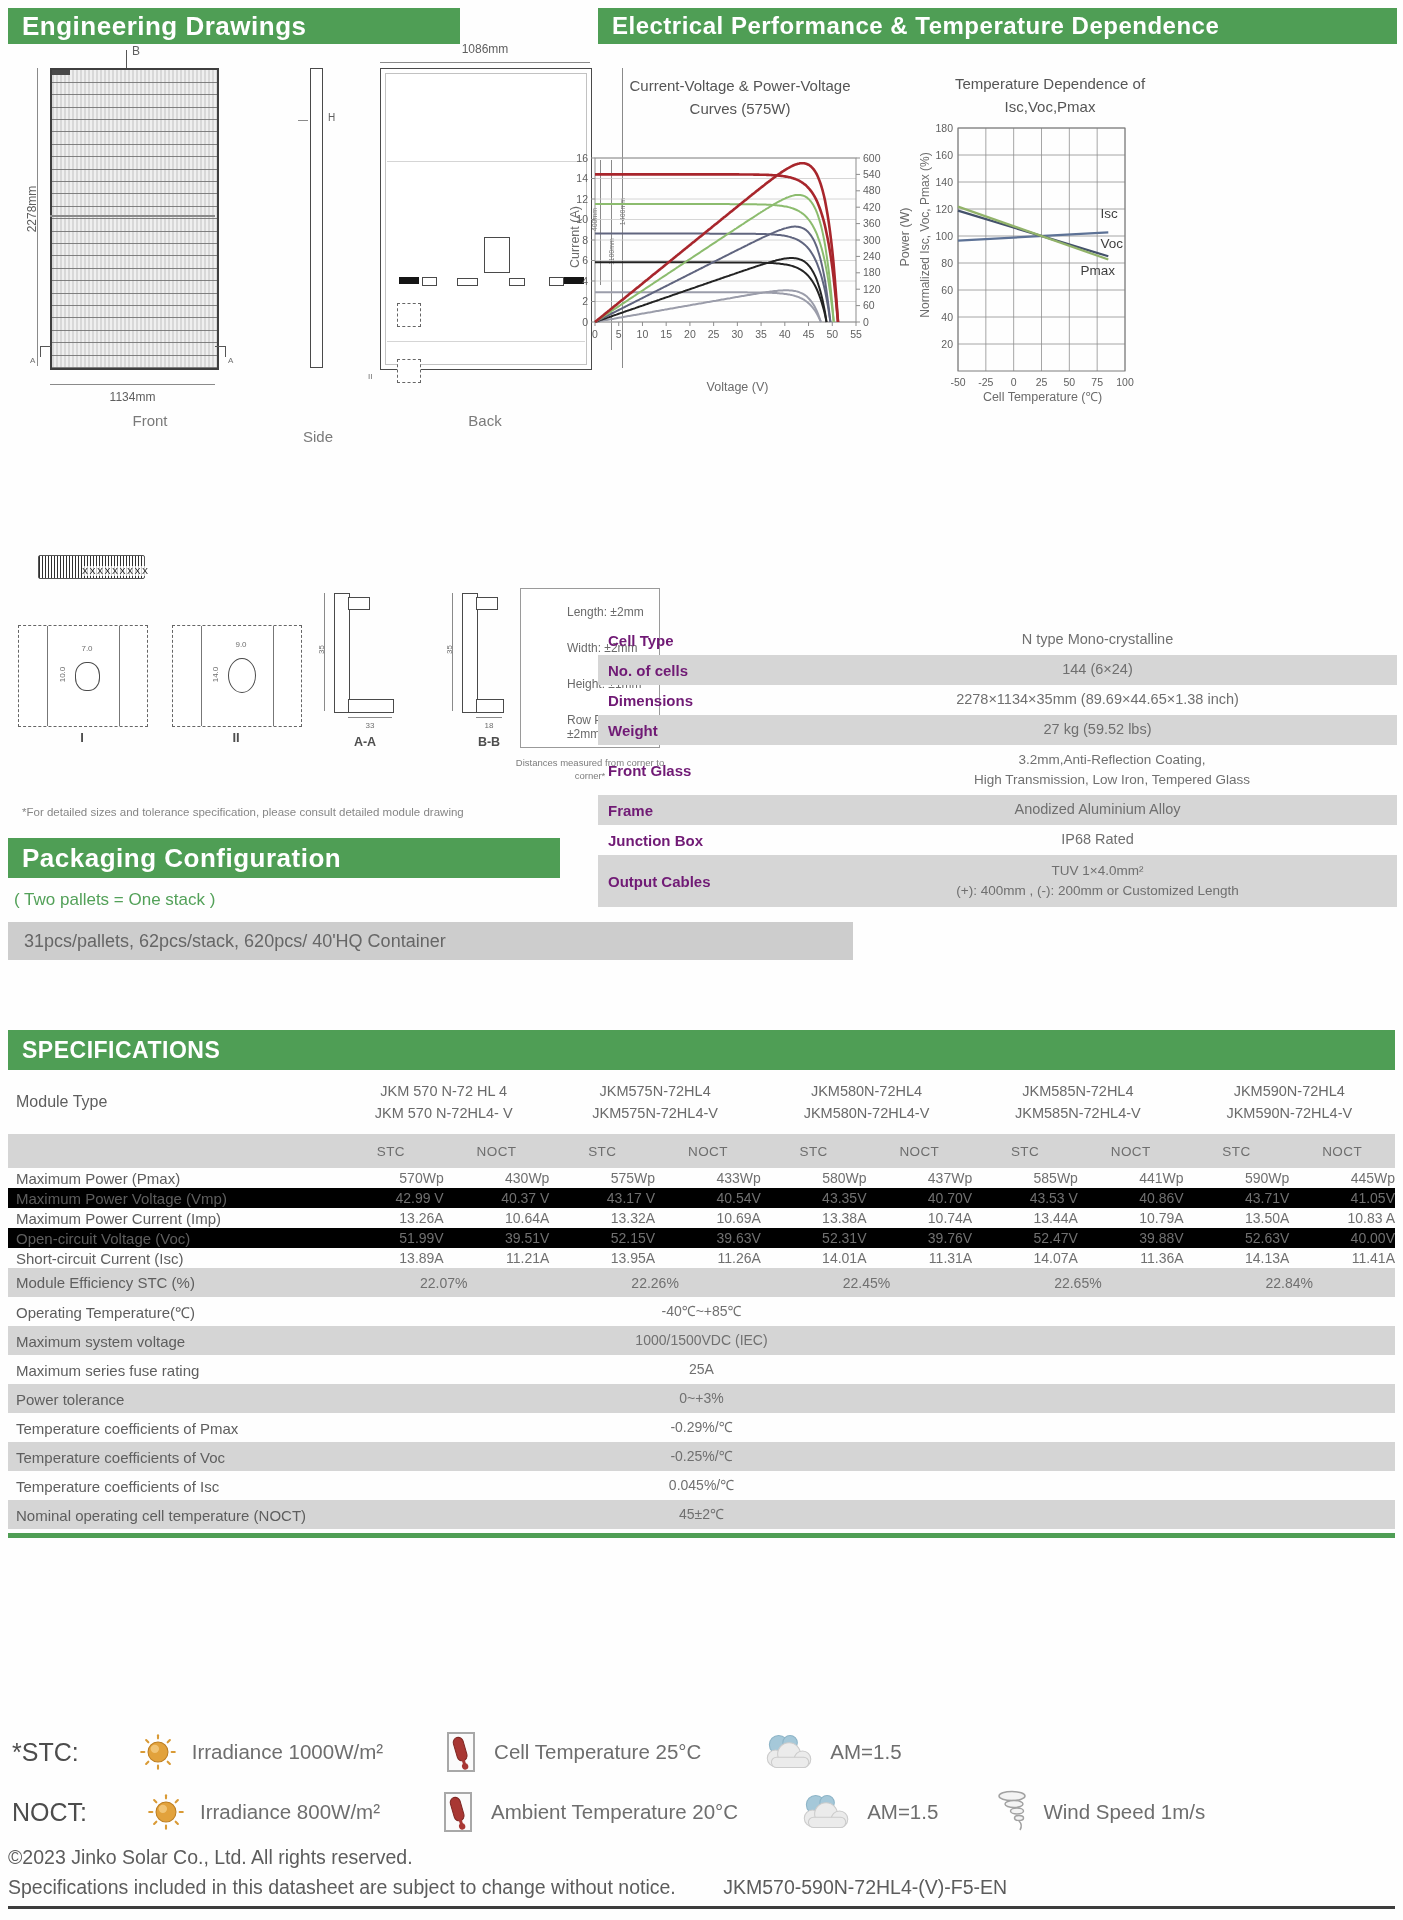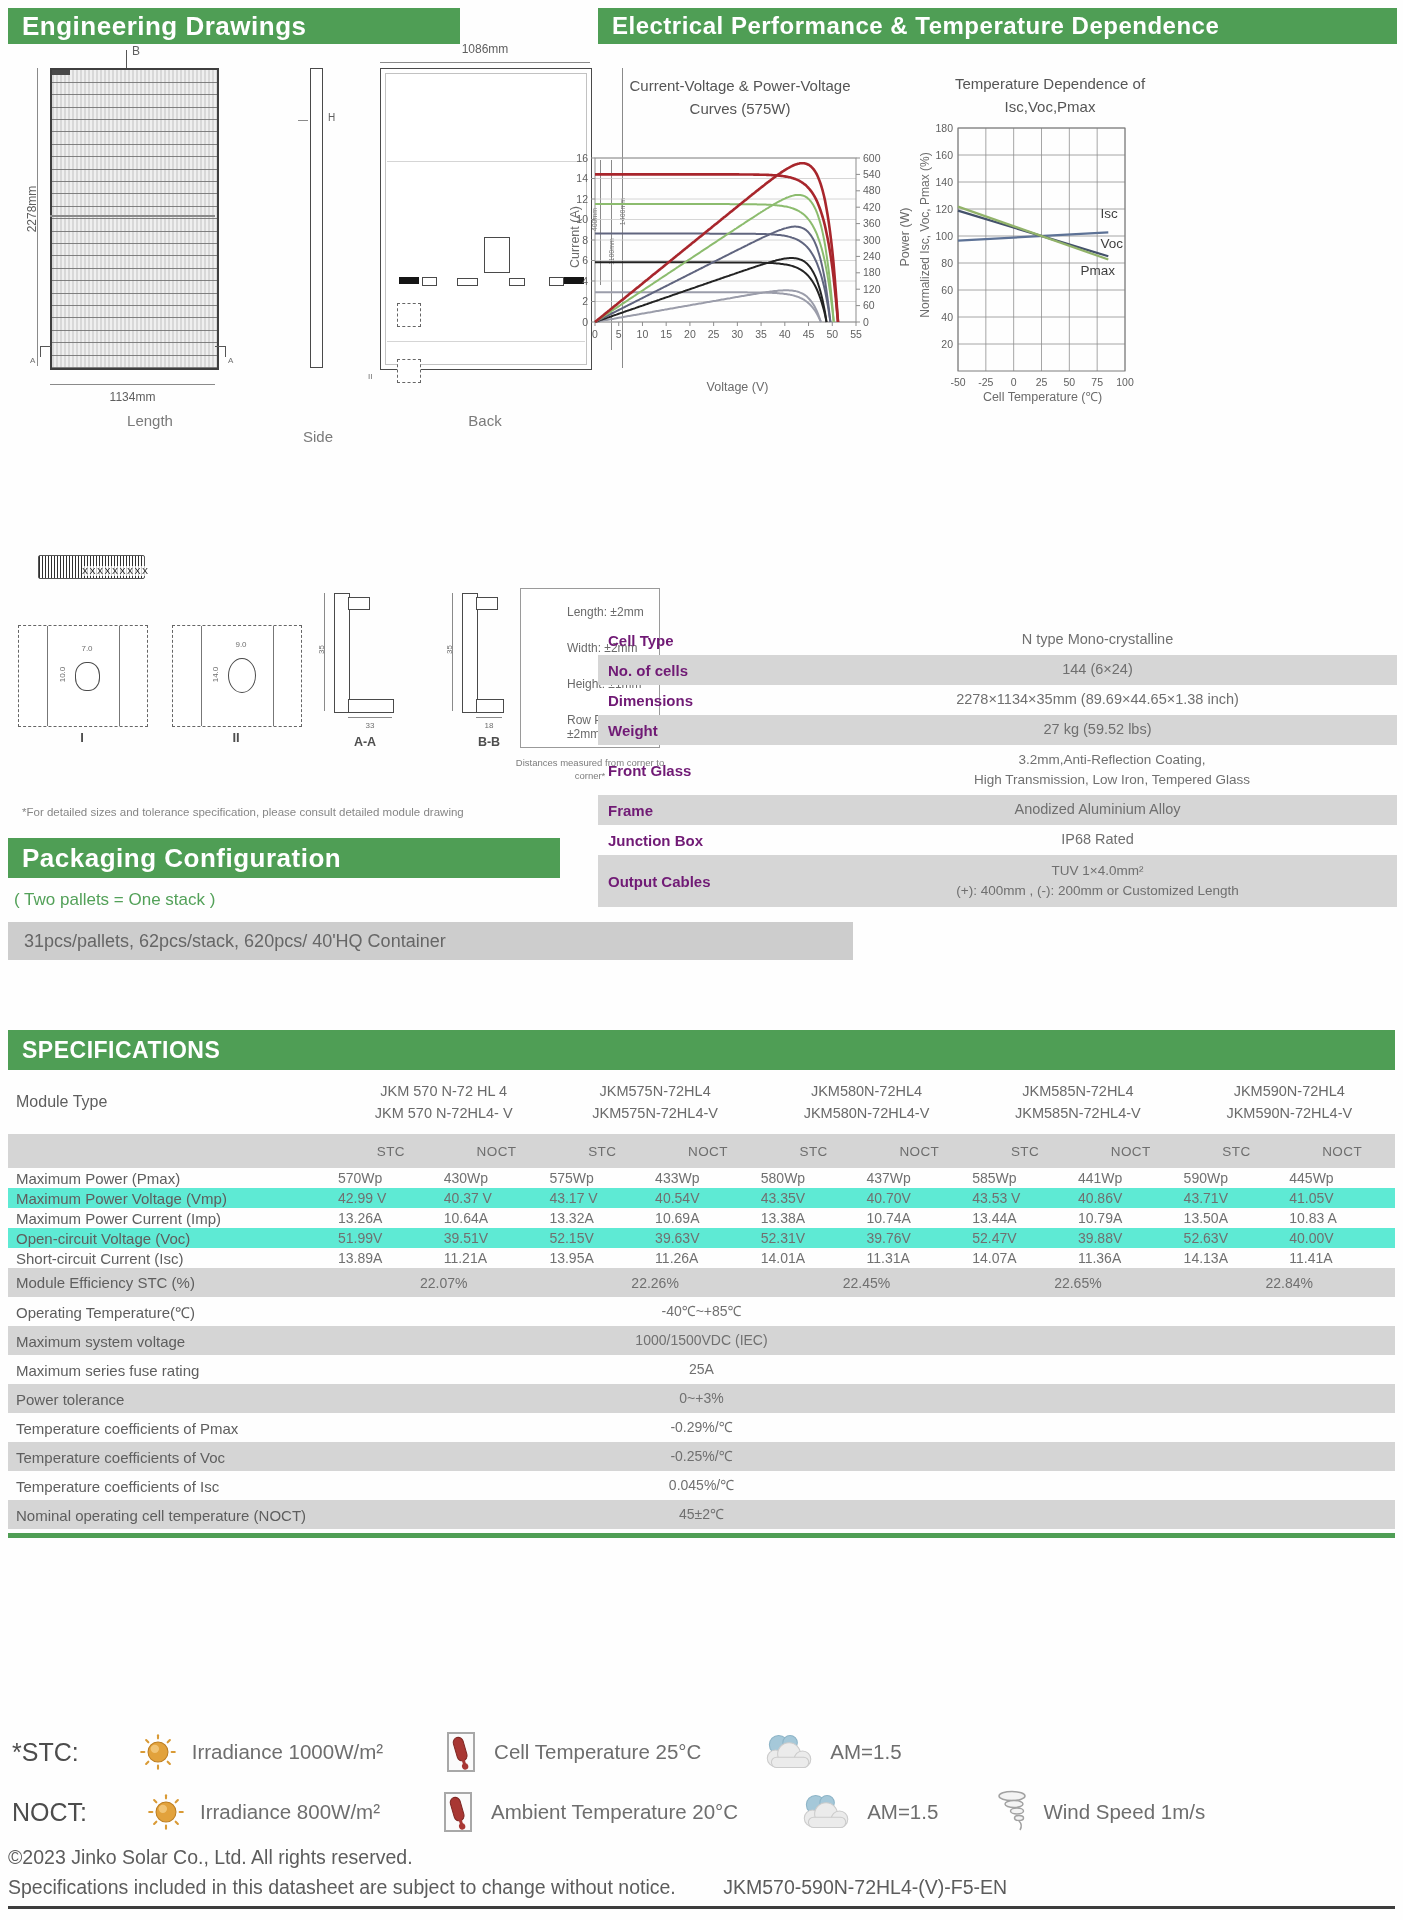--- a/index.html
+++ b/index.html
@@ -34,29 +34,29 @@
   .pack-gray span{padding-left:16px;}
   
   #spec-table{font-size:14px;}
   .spec-modules{display:grid;grid-template-columns:330px repeat(5,1fr);align-items:center;height:64px;}
   .spec-modules .mtlabel{padding-left:8px;font-size:16px;color:#5e5e5e;}
   .spec-modules .mtcell{text-align:center;font-size:14.5px;color:#6a6a6a;line-height:1.55;}
   .spec-cond{display:grid;grid-template-columns:330px repeat(10,1fr);height:34px;align-items:center;background:#d5d5d5;}
   .spec-cond .ccell{text-align:center;font-size:13.5px;color:#6e6e6e;letter-spacing:.4px;}
   .erow{display:grid;grid-template-columns:330px repeat(10,1fr);height:20px;align-items:center;}
   .erow .elabel{padding-left:8px;font-size:15px;color:#5e5e5e;}
-  .erow .ecell{text-align:left;color:#707070;}
+  .erow .ecell{text-align:right;color:#707070;}
   .effrow{display:grid;grid-template-columns:330px repeat(5,1fr);height:29px;align-items:center;background:#d5d5d5;}
   .effrow .elabel{padding-left:8px;font-size:15px;color:#5e5e5e;}
   .effrow .ecell{text-align:center;color:#707070;}
   .srow{position:relative;height:29px;}
   .srow.alt{background:#d5d5d5;}
   .srow .slabel{position:absolute;left:8px;top:50%;transform:translateY(-50%);font-size:15px;color:#5e5e5e;}
   .srow .sval{width:100%;text-align:center;line-height:29px;color:#707070;}
-  .rowgray{background:#5eead4;}
+  .rowgray{background:#000000;}
   
   .legend-row{position:absolute;display:flex;align-items:center;}
   .legend-label{font-size:25px;color:#4c4c4c;}
   .legend-item{display:flex;align-items:center;margin-left:58px;}
   .legend-item .legend-icon{display:inline-flex;margin-right:13px;}
   .legend-item .legend-text{font-size:20.5px;color:#6e6e6e;}
   
   .footer-line{font-size:19.5px;color:#5c5c5c;}
   .tolbox{border:1px solid #9a9a9a;background:#fff;}
   .tolbox div{font-size:12px;color:#6a6a6a;margin-left:32px;}
@@ -82,21 +82,21 @@
     <div class="abs" style="left:22px;top:30px;width:18px;height:5px;background:#4a4a4a;"></div>
     <div class="abs" style="left:20px;top:175px;width:165px;height:2px;background:#8a8a8a;"></div>
     <div class="abs dimline-v" style="left:7px;top:28px;height:298px;"></div>
     <div class="abs dimlabel rot" style="left:-38px;top:162px;width:80px;height:14px;">2278mm</div>
     <div class="abs" style="left:10px;top:306px;width:10px;height:10px;border-left:1px solid #555;border-top:1px solid #555;"></div>
     <div class="abs dimlabel-sm" style="left:0px;top:316px;">A</div>
     <div class="abs" style="left:185px;top:306px;width:10px;height:10px;border-right:1px solid #555;border-top:1px solid #555;"></div>
     <div class="abs dimlabel-sm" style="left:198px;top:316px;">A</div>
     <div class="abs dimline-h" style="left:20px;top:344px;width:165px;"></div>
     <div class="abs dimlabel" style="left:20px;top:350px;width:165px;">1134mm</div>
-    <div class="abs caption" style="left:0;top:372px;width:240px;">Length</div>
+    <div class="abs caption" style="left:0;top:372px;width:240px;">Front</div>
   </div>
 
   <div class="abs" style="left:288px;top:40px;width:60px;height:400px;">
     <div class="abs outline" style="left:22px;top:28px;width:11px;height:298px;"></div>
     <div class="abs dimlabel" style="left:40px;top:72px;font-size:10px;">H</div>
     <div class="abs dimline-h" style="left:10px;top:80px;width:10px;"></div>
     <div class="abs caption" style="left:0;top:388px;width:60px;">Side</div>
   </div>
 
   <div class="abs" style="left:368px;top:40px;width:280px;height:400px;">

